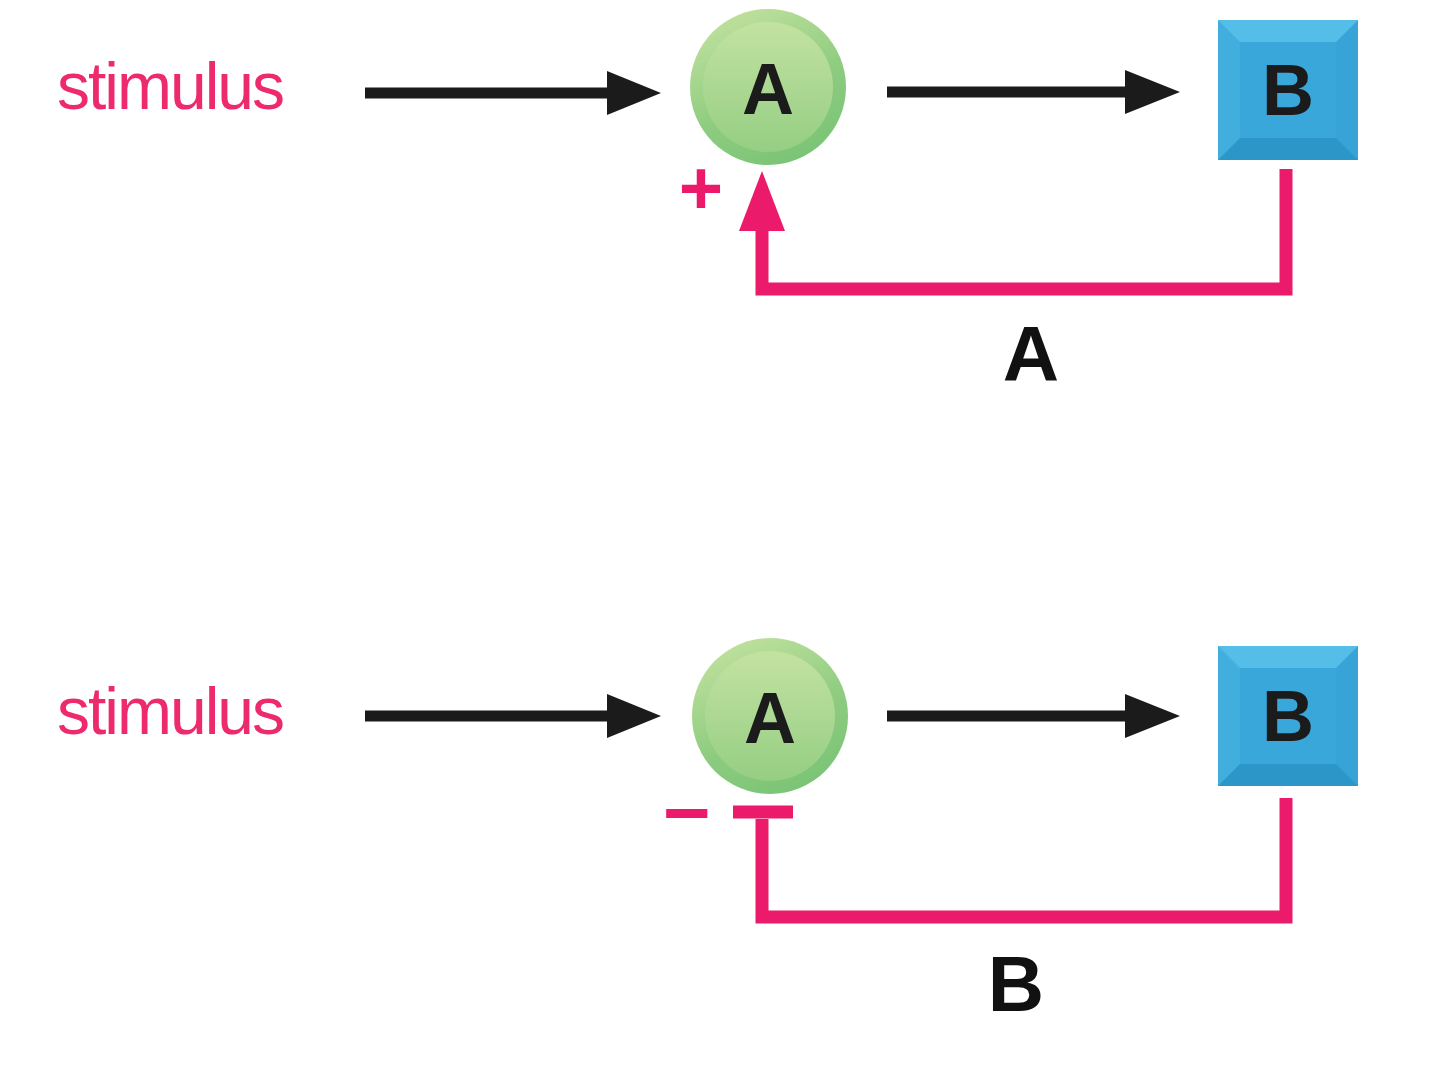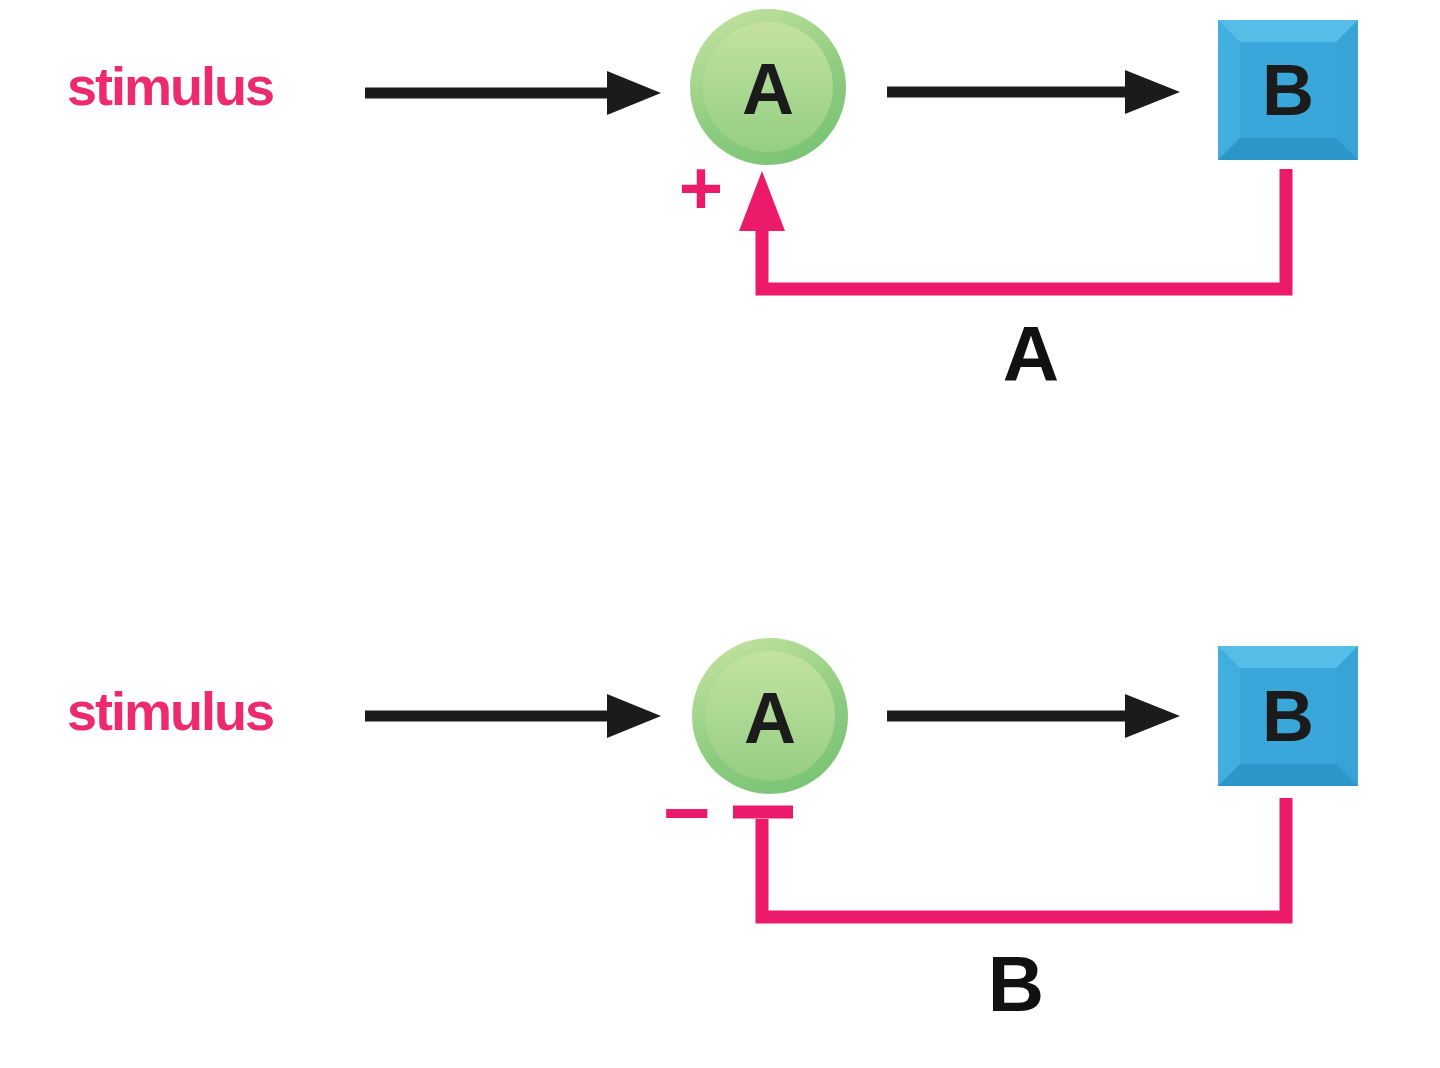--- a/index.html
+++ b/index.html
@@ -10,21 +10,21 @@
     font-family:"Liberation Sans", sans-serif;
     overflow:hidden;
   }
   .abs{position:absolute;}
   .flexc{display:flex;align-items:center;justify-content:center;}
 
   
   .stimulus{
     left:20px;width:300px;height:92px;
     color:var(--pink-text,#ee2a6e);
-    font-size:54px;font-weight:700;letter-spacing:-2px;
+    font-size:66px;font-weight:400;letter-spacing:-2px;
   }
   .stimulus.d1{top:40px;}
   .stimulus.d2{top:665px;}
 
   
   .node-circle{
     width:156px;height:156px;border-radius:50%;
     background:linear-gradient(155deg, var(--circle-outer-top,#c9e5a3) 0%, #8ecc80 55%, var(--circle-outer-bottom,#74c173) 100%);
   }
   .node-circle.d1{left:690px;top:9px;}

